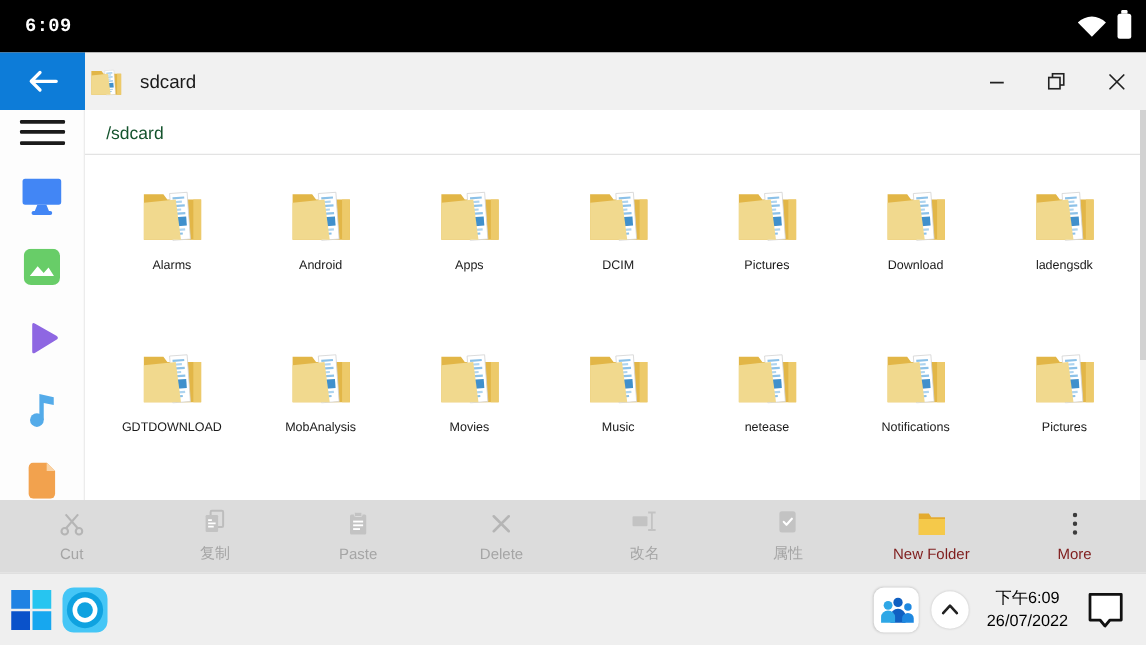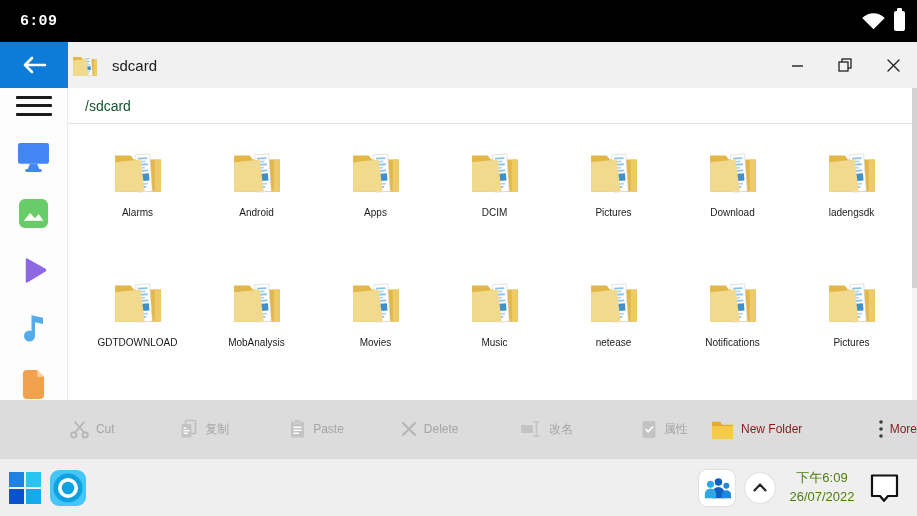--- a/index.html
+++ b/index.html
@@ -36,34 +36,34 @@
   .path-text { font-size:14px; color:#14532d; }
   .grid { display:grid; grid-template-columns:repeat(7,119px); padding:24px 0 0 10px; }
   .cell { width:119px; height:130px; display:flex; flex-direction:column; align-items:center; cursor:pointer; }
   .cell svg.folder { width:50px; height:46px; }
   .flabel { margin-top:13px; font-size:10px; color:#1a1a1a; white-space:nowrap; }
   .scrollbar { position:absolute; right:0; top:0; width:5px; height:100%; background:#f3f3f3; }
   .scroll-thumb { position:absolute; right:0; top:0; width:5px; height:200px; background:#d2d2d2; }
 
   
   .toolbar { flex:0 0 58px; height:58px; background:#dcdcdc; display:flex; align-items:center; }
-  .tb-item { flex:1; display:flex; flex-direction:row; align-items:center; justify-content:flex-end; gap:7px; cursor:pointer; height:100%; }
+  .tb-item { flex:1; display:flex; flex-direction:column; align-items:center; justify-content:center; gap:7px; cursor:pointer; height:100%; }
   .tb-icon { height:20px; display:flex; align-items:center; justify-content:center; }
   .tb-label { font-size:12px; color:#7f1d1d; }
   .tb-item.disabled .tb-label { color:#a5a5a5; }
   .tb-item.disabled { cursor:default; }
 
   
   .taskbar { flex:0 0 58px; height:58px; background:#efefef; border-top:1px solid #dadada; display:flex; align-items:center; }
   .startbtn { width:32px; height:32px; margin-left:9px; display:grid; grid-template-columns:15px 15px; grid-template-rows:15px 15px; gap:2px; cursor:pointer; }
   .appbtn { width:38px; height:38px; margin-left:8px; cursor:pointer; }
   .tb-right { margin-left:auto; display:flex; align-items:center; margin-right:8px; gap:10px; }
   .peoplebtn { width:36px; height:36px; background:#fff; border-radius:8px; box-shadow:0 0 2px rgba(0,0,0,.18); display:flex; align-items:center; justify-content:center; cursor:pointer; }
   .traychevron { width:30px; height:30px; background:#fff; border-radius:50%; box-shadow:0 0 2px rgba(0,0,0,.2); display:flex; align-items:center; justify-content:center; cursor:pointer; }
-  .clock { text-align:center; font-size:13px; color:#4d7c0f; line-height:1.45; cursor:default; min-width:74px; }
+  .clock { text-align:center; font-size:13px; color:#000000; line-height:1.45; cursor:default; min-width:74px; }
   .chatbtn { width:34px; height:34px; display:flex; align-items:center; justify-content:flex-start; cursor:pointer; margin-right:6px; }
 </style>
 </head>
 <body>
 
 <svg width="0" height="0" style="position:absolute">
   <defs>
     <symbol id="ic-folder" viewBox="0 0 48 44">
       <path d="M2 7 h15 l3 4 h26 v31 H2 z" fill="#e2b647"></path>
       <g transform="rotate(-4 29 24)">

